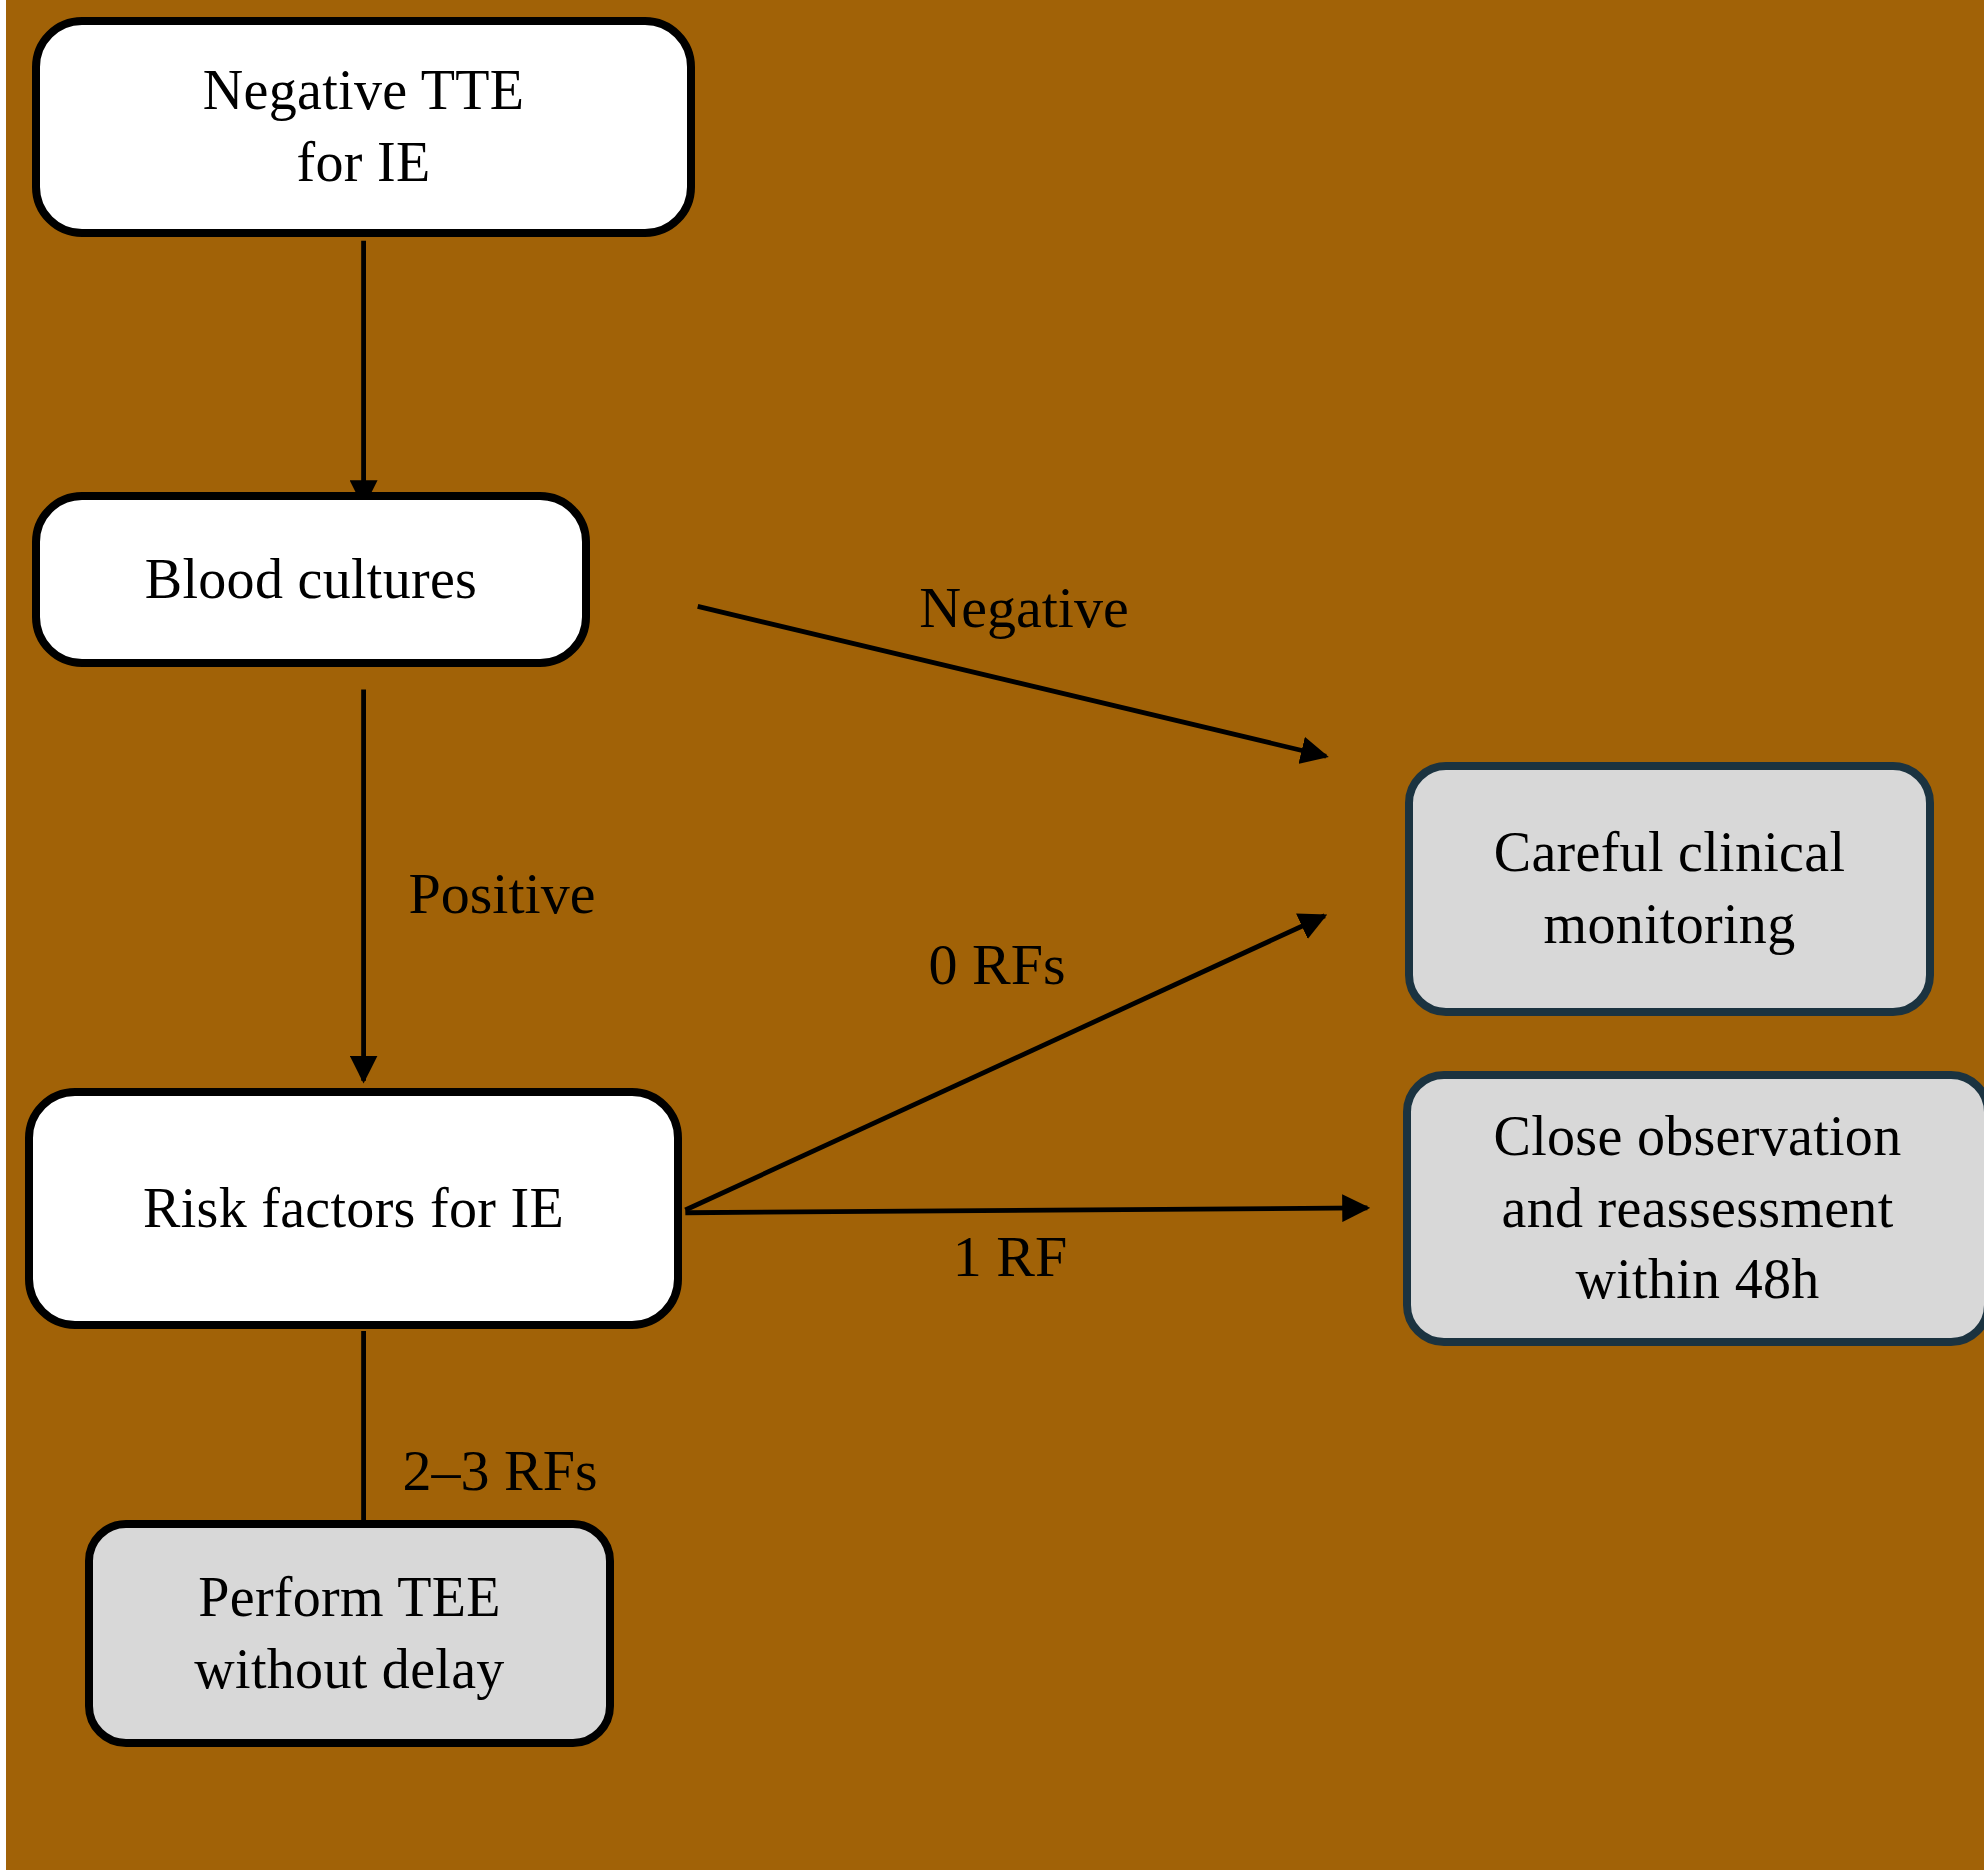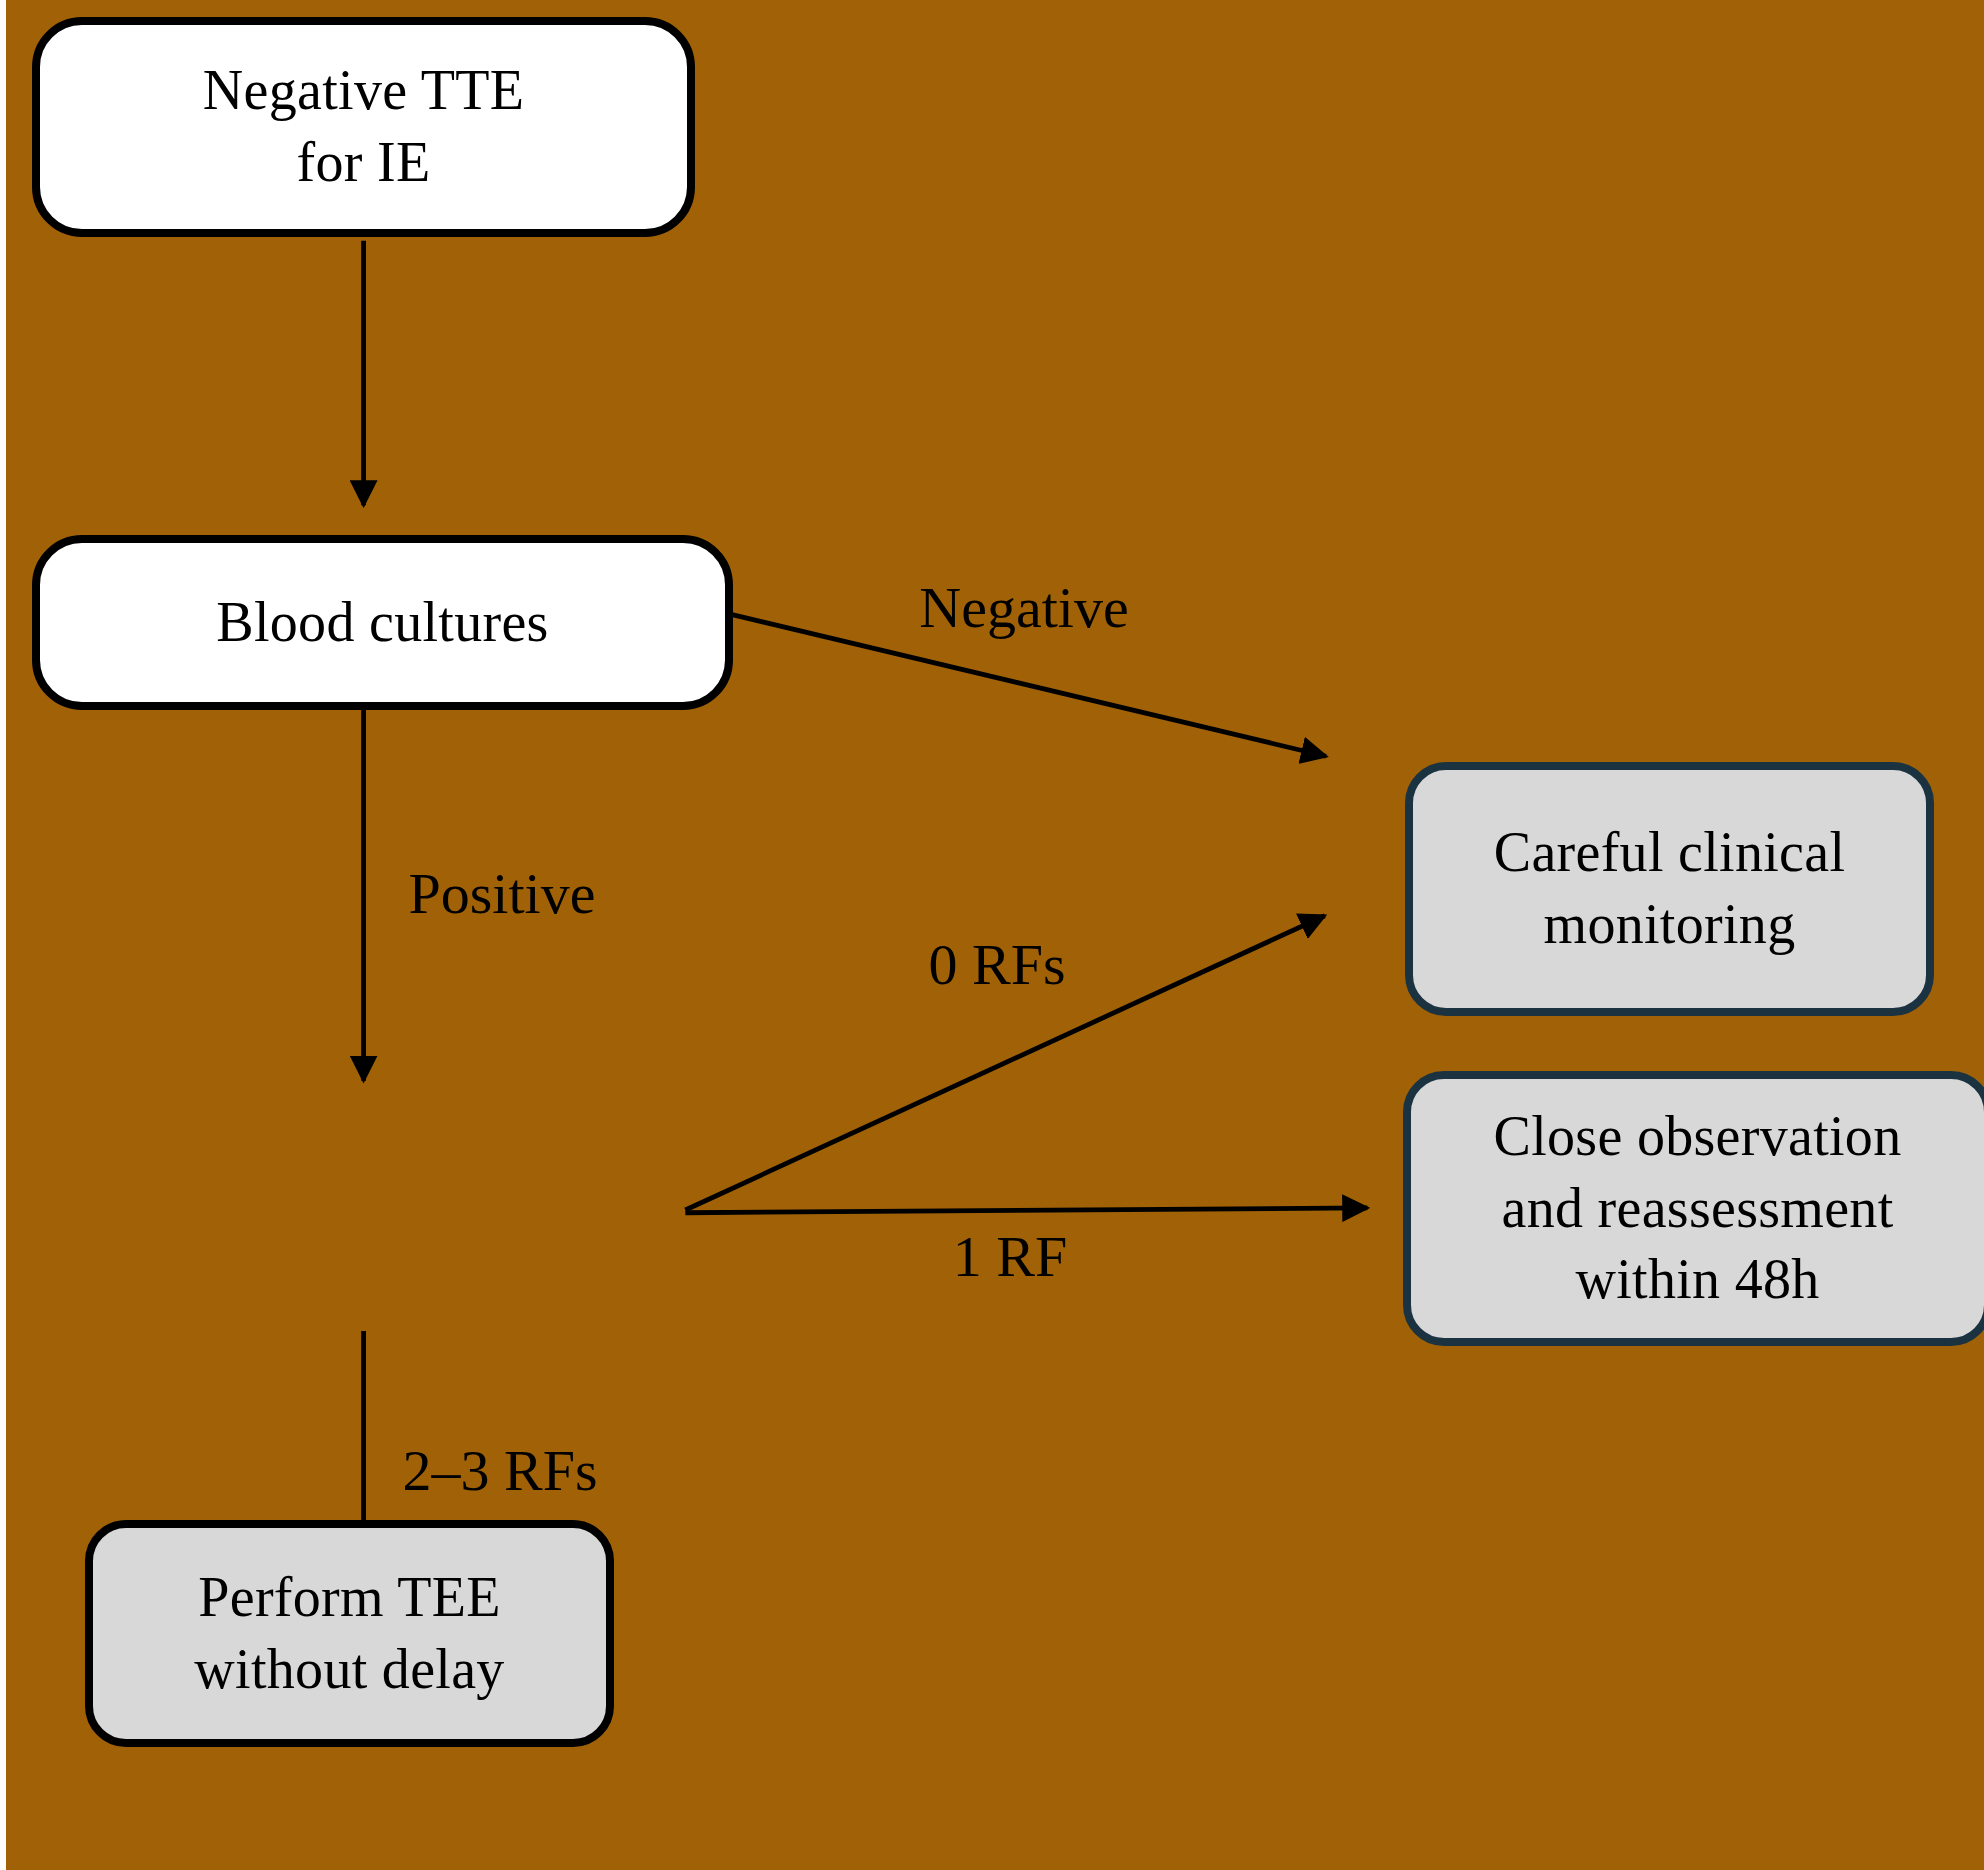--- a/index.html
+++ b/index.html
@@ -39,21 +39,21 @@
     background: #d8d8d8;
     border: 8.3px solid #000000;
     border-radius: 41px;
   }
   .node-gray-navy {
     background: #d8d8d8;
     border: 8.3px solid #1b3340;
     border-radius: 41px;
   }
   #node-negative-tte      { left: 26px;   top: 17px;   width: 663px; height: 220px; }
-  #node-blood-cultures    { left: 26px;   top: 535px;  width: 701px; height: 175px; }
+  #node-blood-cultures    { left: 26px;   top: 492px;  width: 558px; height: 175px; }
   #node-risk-factors      { left: 19px;   top: 1088px; width: 657px; height: 241px; }
   #node-perform-tee       { left: 79px;  top: 1520px; width: 529px; height: 227px; }
   #node-careful-monitoring{ left: 1399px; top: 762px; width: 529px; height: 254px; }
   #node-close-observation { left: 1397px; top: 1071px; width: 589px; height: 275px; }
 
   .edge-label {
     position: absolute;
     transform: translate(-50%, -50%);
     font-size: 58px;
     white-space: nowrap;
@@ -82,20 +82,21 @@
     <line x1="988" y1="1760" x2="1918" y2="1332" stroke="#000000" stroke-width="7" marker-end="url(#arrowhead)"></line>
     <line x1="988" y1="1764" x2="1980" y2="1757" stroke="#000000" stroke-width="7" marker-end="url(#arrowhead)"></line>
     <line x1="520" y1="1936" x2="520" y2="2338" stroke="#000000" stroke-width="7" marker-end="url(#arrowhead)"></line>
   </svg>
 
   <div class="node node-white" id="node-negative-tte">Negative TTE
 for IE</div>
 
   <div class="node node-white" id="node-blood-cultures">Blood cultures</div>
 
+  <div class="node node-white" id="node-risk-factors">Risk factors for IE</div>
 
   <div class="node node-gray-navy" id="node-careful-monitoring">Careful clinical
 monitoring</div>
 
   <div class="node node-gray-navy" id="node-close-observation">Close observation
 and reassessment
 within 48h</div>
 
   <div class="node node-gray-black" id="node-perform-tee">Perform TEE
 without delay</div>

